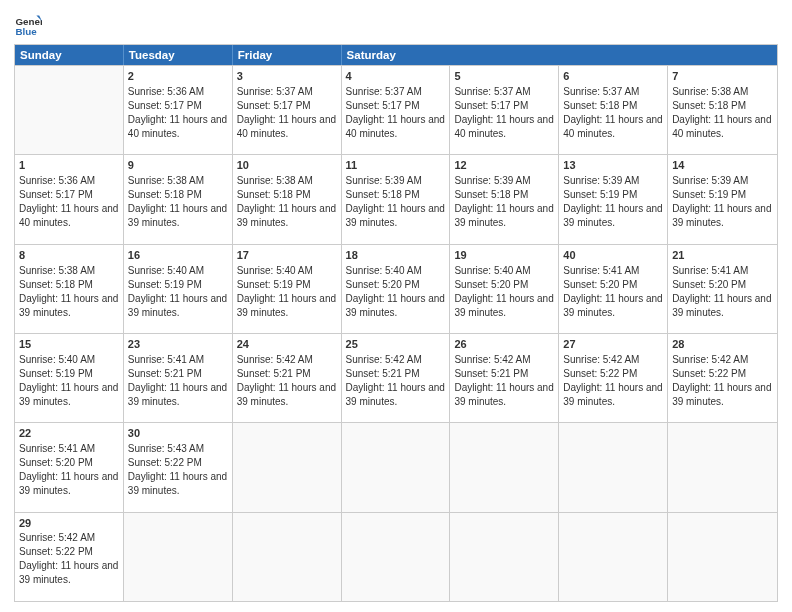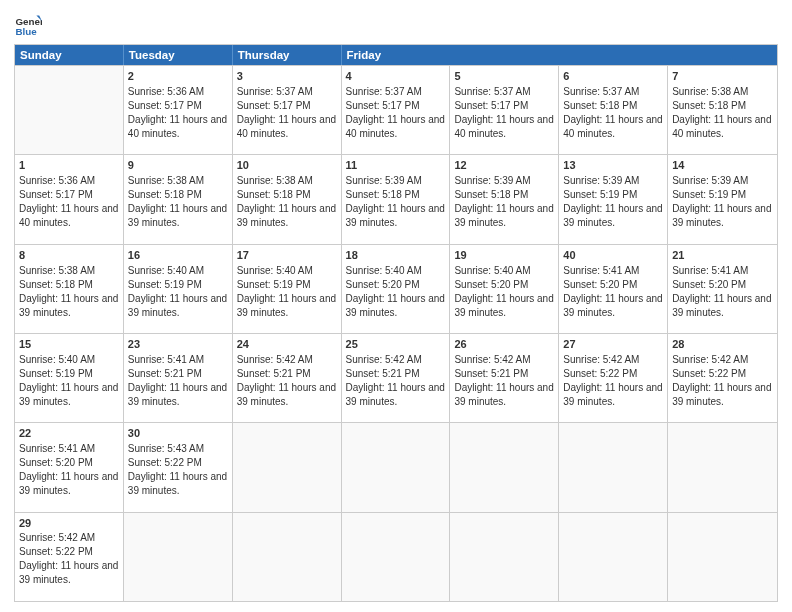--- a/index.html
+++ b/index.html
@@ -117,22 +117,22 @@
     <div class="title-area">
       <div class="month-title"></div>
       <div class="location-title"></div>
     </div>
   </div>
 
   <div class="calendar">
     <div class="cal-header" id="cal-header-row">
         <div class="cal-header-cell">Sunday</div>
         <div class="cal-header-cell">Tuesday</div>
-        <div class="cal-header-cell">Thursday</div>
         <div class="cal-header-cell">Friday</div>
+        <div class="cal-header-cell">Saturday</div>
       </div>
     <div class="cal-body" id="cal-body">
         <div class="cal-row">
           <div class="cal-cell empty"></div>
           <div class="cal-cell"><span class="day-number">2</span><span class="cell-text">Sunrise: 5:36 AM<br>Sunset: 5:17 PM<br>Daylight: 11 hours and 40 minutes.</span></div>
           <div class="cal-cell"><span class="day-number">3</span><span class="cell-text">Sunrise: 5:37 AM<br>Sunset: 5:17 PM<br>Daylight: 11 hours and 40 minutes.</span></div>
           <div class="cal-cell"><span class="day-number">4</span><span class="cell-text">Sunrise: 5:37 AM<br>Sunset: 5:17 PM<br>Daylight: 11 hours and 40 minutes.</span></div>
           <div class="cal-cell"><span class="day-number">5</span><span class="cell-text">Sunrise: 5:37 AM<br>Sunset: 5:17 PM<br>Daylight: 11 hours and 40 minutes.</span></div>
           <div class="cal-cell"><span class="day-number">6</span><span class="cell-text">Sunrise: 5:37 AM<br>Sunset: 5:18 PM<br>Daylight: 11 hours and 40 minutes.</span></div>
           <div class="cal-cell"><span class="day-number">7</span><span class="cell-text">Sunrise: 5:38 AM<br>Sunset: 5:18 PM<br>Daylight: 11 hours and 40 minutes.</span></div>

